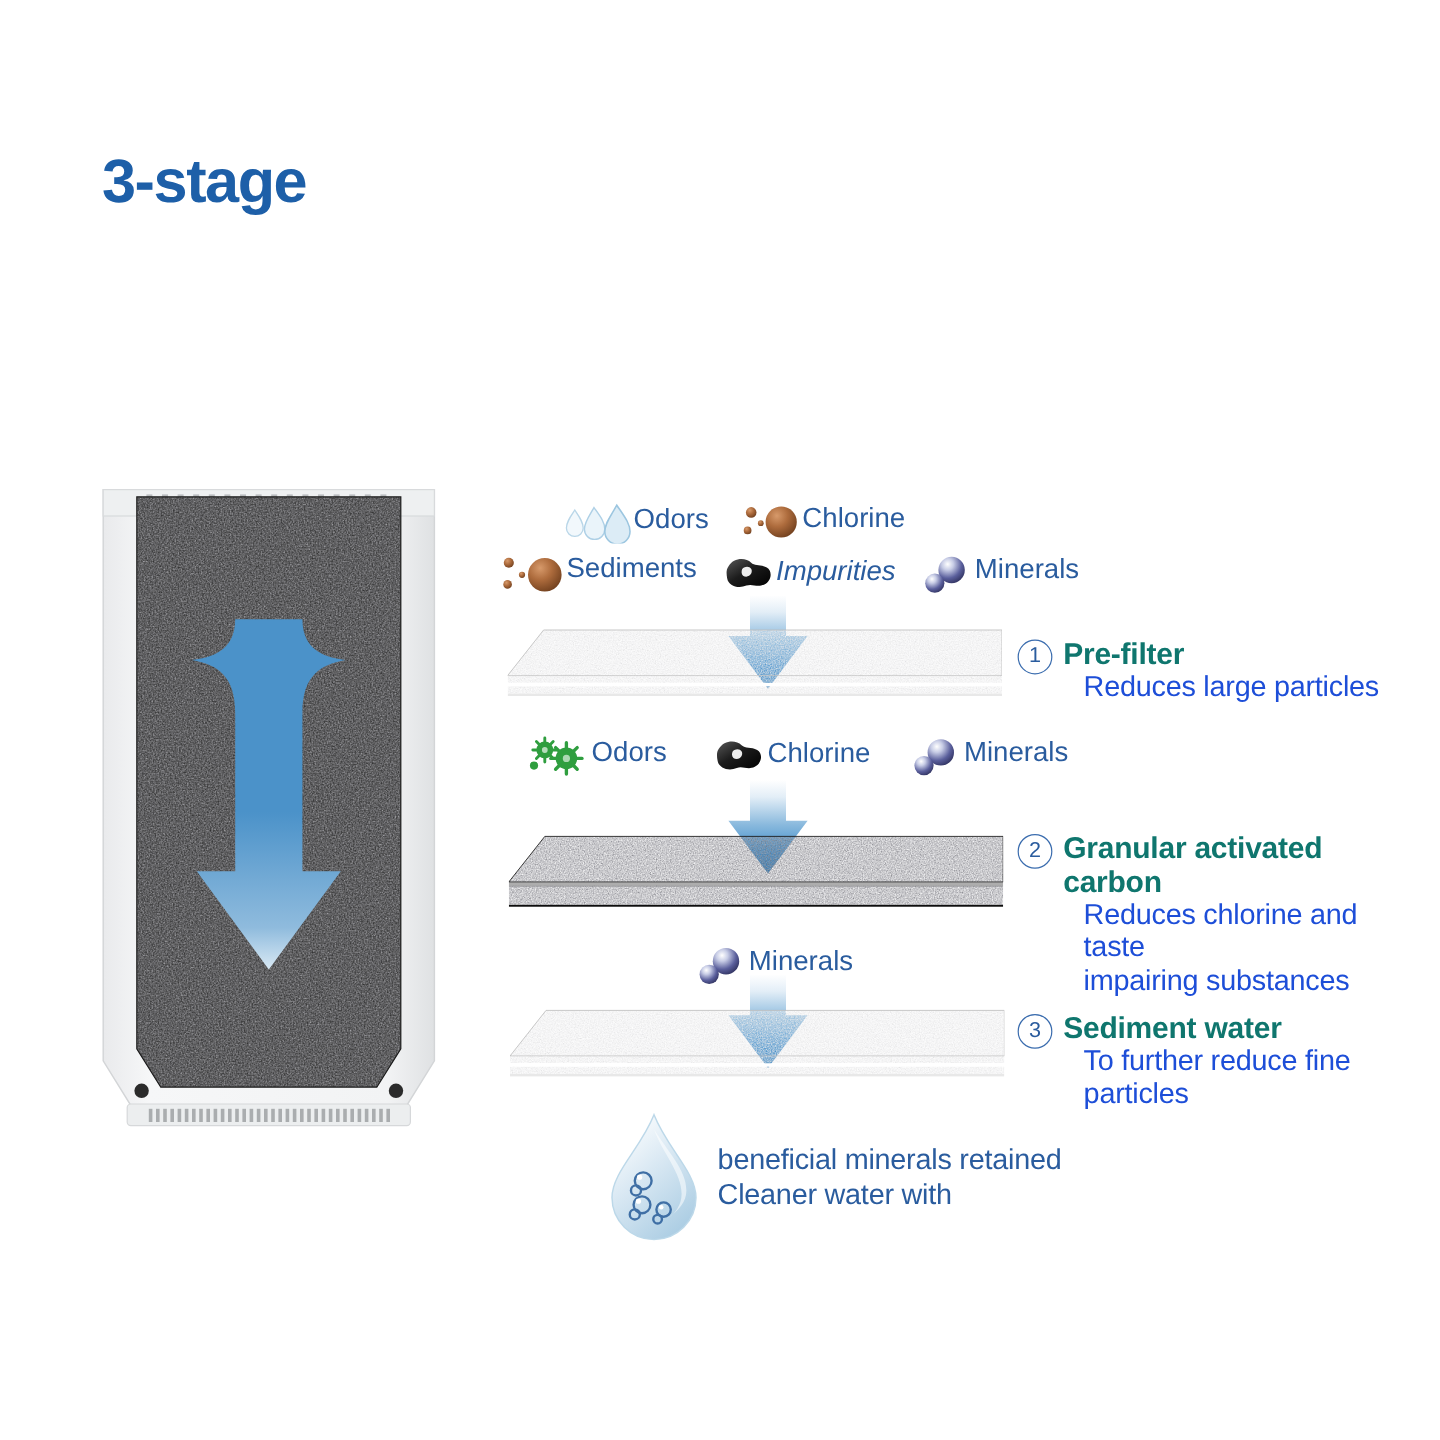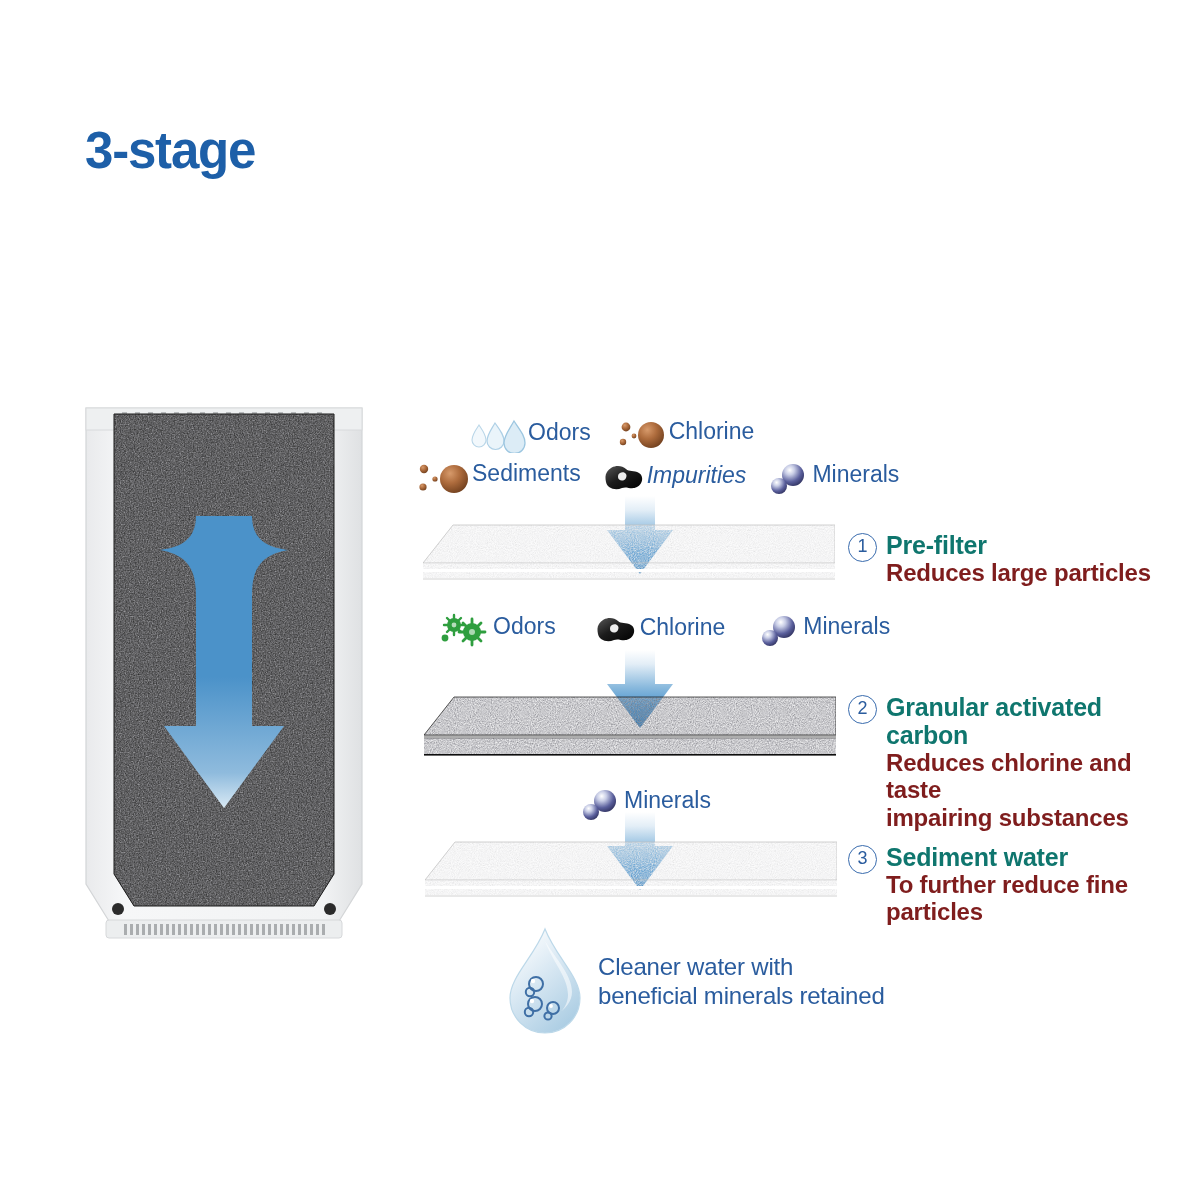--- a/index.html
+++ b/index.html
@@ -51,22 +51,22 @@
     border:1.6px solid #3a6cae;border-radius:50%;
     color:#2a5c9e;font-size:18px;line-height:25px;text-align:center;
     font-family:"Liberation Sans",sans-serif;
   }
   .steptext .body{margin-left:38px;}
   .steptext .head{
     font-size:25px;font-weight:700;color:#0f766e;
     letter-spacing:-0.2px;line-height:1.12;
   }
   .steptext .sub{
-    font-size:24px;color:#7f1d1d;font-weight:700;
-    letter-spacing:-0.2px;line-height:1.14;white-space:pre-line;
+    font-size:24px;color:#1d4ed8;font-weight:400;
+    letter-spacing:-0.2px;line-height:1.14;white-space:pre-line;margin-left:17px;
   }
 
   #outcome{position:absolute;left:598px;top:953px;width:330px;
     color:#2a5c9e;font-size:24px;line-height:1.2;letter-spacing:-0.2px;}
   #outcome .ln{display:block;}
   #drop{position:absolute;left:500px;top:925px;width:90px;height:115px;}
 </style>
 </head>
 <body>
 
@@ -440,17 +440,17 @@
         <circle cx="53" cy="83" r="6"></circle>
         <circle cx="48" cy="91" r="3.6"></circle>
       </g>
       <circle cx="33" cy="56" r="2.2" fill="#ffffff"></circle>
       <circle cx="32" cy="76" r="2.2" fill="#ffffff"></circle>
       <circle cx="51" cy="81" r="1.9" fill="#ffffff"></circle>
     </svg>
   </div>
 
   <div id="outcome">
+    <span class="ln">beneficial minerals retained</span>
     <span class="ln">Cleaner water with</span>
-    <span class="ln">beneficial minerals retained</span>
   </div>
 
 </div>
 
 </body></html>

